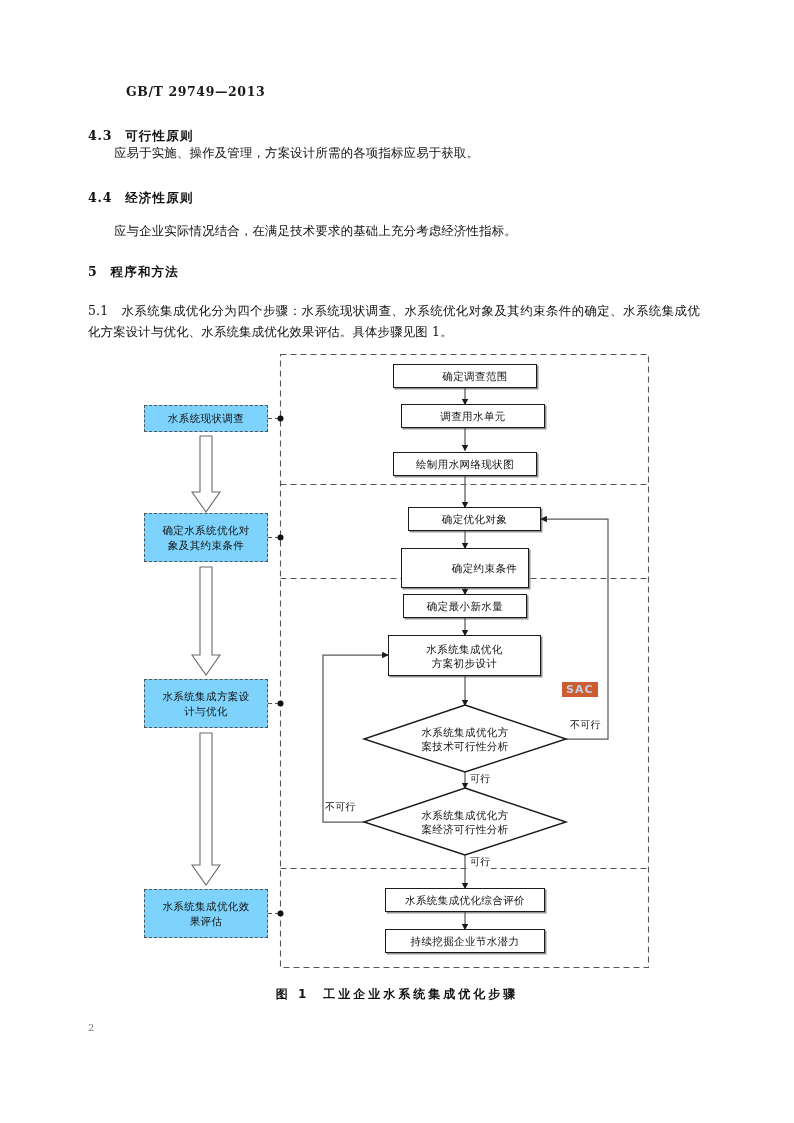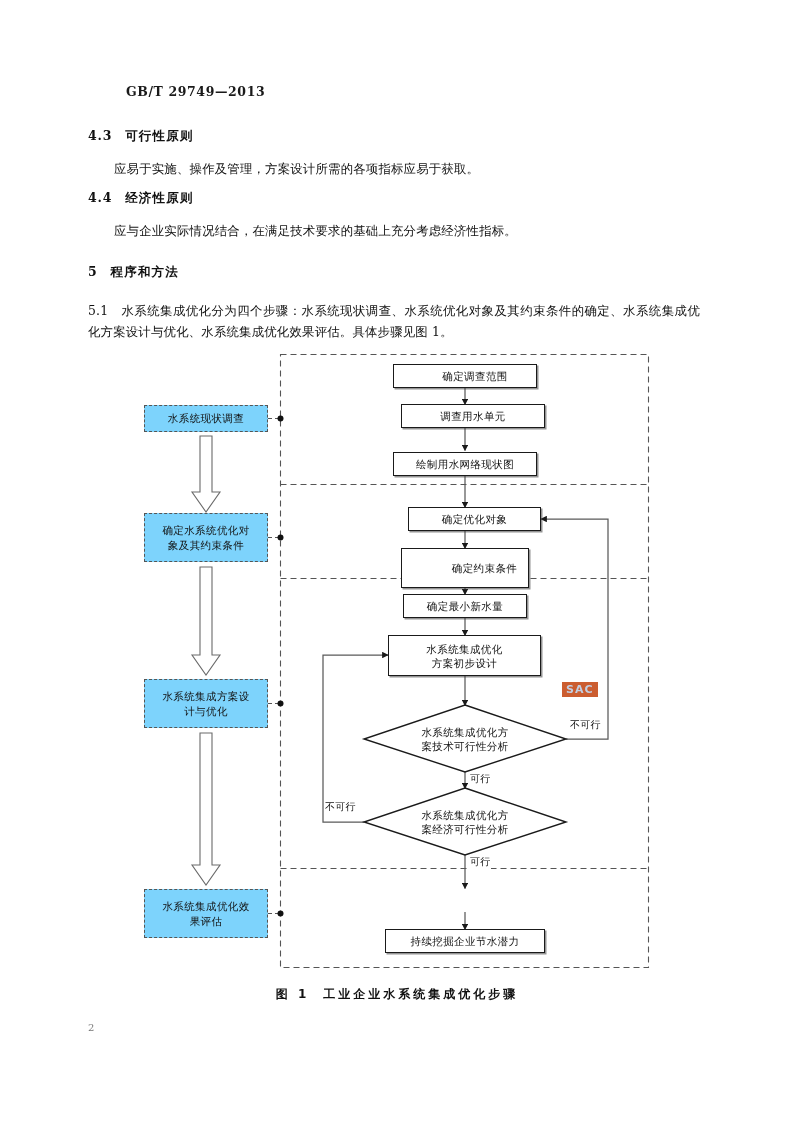--- a/index.html
+++ b/index.html
@@ -152,21 +152,21 @@
 </head>
 <body>
 
 <div class="page">
 
   <div class="std-header">GB/T 29749—2013</div>
 
   <div class="clause" style="left:88px; top:128px;">
     <span class="num">4.3</span><span class="ttl">可行性原则</span>
   </div>
-  <div class="para indent" style="left:88px; top:158px; width:610px;">应易于实施、操作及管理，方案设计所需的各项指标应易于获取。</div>
+  <div class="para indent" style="left:88px; top:142px; width:610px;">应易于实施、操作及管理，方案设计所需的各项指标应易于获取。</div>
 
   <div class="clause" style="left:88px; top:190px;">
     <span class="num">4.4</span><span class="ttl">经济性原则</span>
   </div>
   <div class="para indent" style="left:88px; top:220px; width:610px;">应与企业实际情况结合，在满足技术要求的基础上充分考虑经济性指标。</div>
 
   <div class="clause" style="left:88px; top:264px;">
     <span class="num">5</span><span class="ttl">程序和方法</span>
   </div>
   <div class="para" style="left:88px; top:300px; width:612px; text-align:justify;">5.1　水系统集成优化分为四个步骤：水系统现状调查、水系统优化对象及其约束条件的确定、水系统集成优化方案设计与优化、水系统集成优化效果评估。具体步骤见图 1。</div>
@@ -243,20 +243,21 @@
 
     <div class="node shadow" style="left:403px; top:594px; width:124px; height:24px;">确定最小新水量</div>
     <div class="node shadow" style="left:388px; top:635px; width:153px; height:41px;">水系统集成优化
 方案初步设计</div>
 
     <div class="node" style="left:388px; top:718px; width:154px; height:42px; border:none; background:transparent;">水系统集成优化方
 案技术可行性分析</div>
     <div class="node" style="left:388px; top:801px; width:154px; height:42px; border:none; background:transparent;">水系统集成优化方
 案经济可行性分析</div>
 
+    <div class="node shadow" style="left:385px; top:888px; width:160px; height:24px;">水系统集成优化综合评价</div>
     <div class="node shadow" style="left:385px; top:929px; width:160px; height:24px;">持续挖掘企业节水潜力</div>
 
     <div class="edge-label" style="left:570px; top:718px;">不可行</div>
     <div class="edge-label" style="left:470px; top:772px;">可行</div>
     <div class="edge-label" style="left:325px; top:800px;">不可行</div>
     <div class="edge-label" style="left:470px; top:855px;">可行</div>
 
     <div class="watermark" style="left:562px; top:682px;">SAC</div>
 
     <div class="fig-caption" style="top:986px;">

